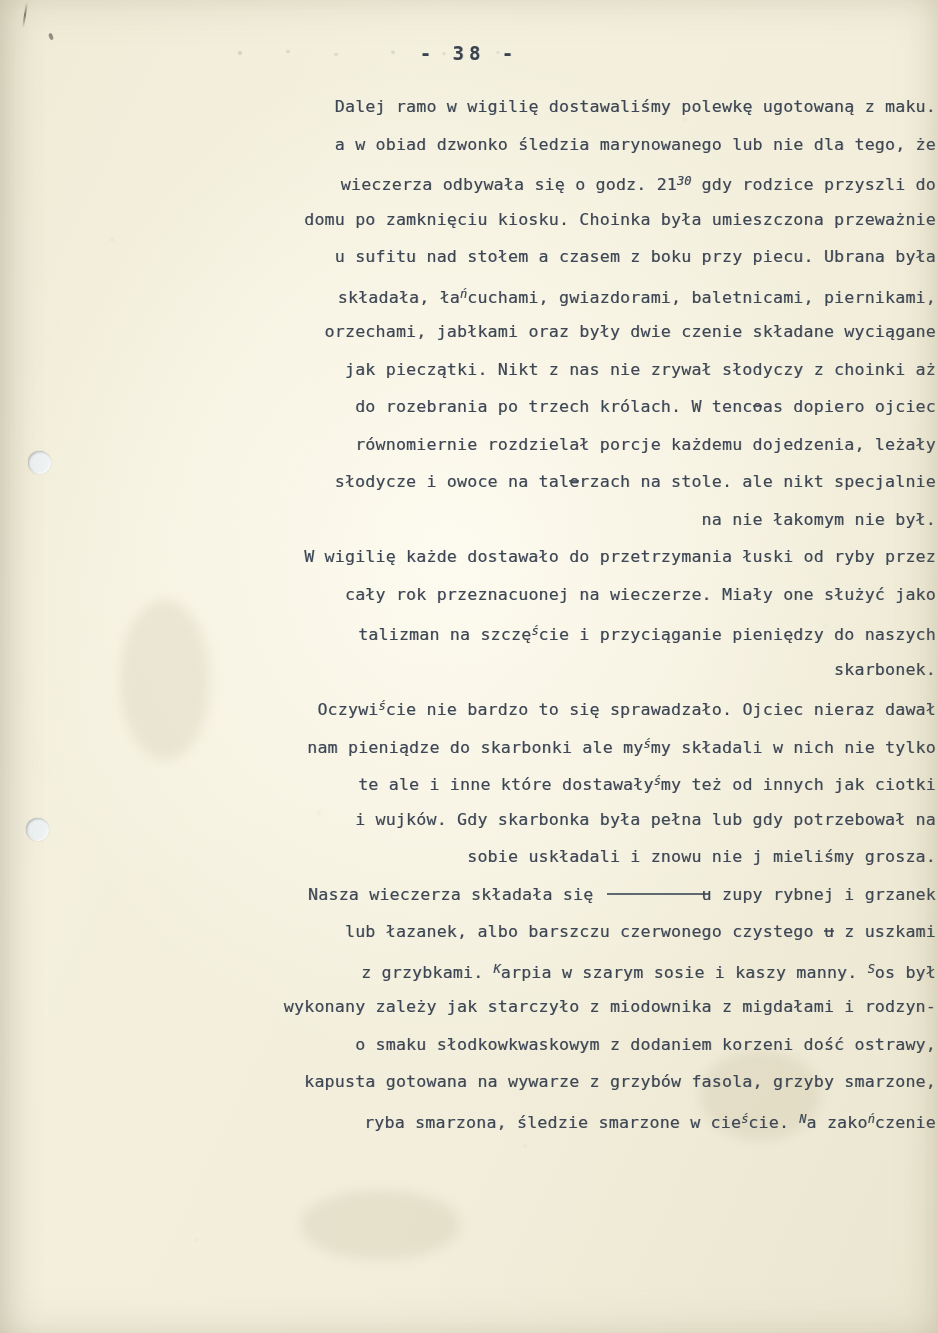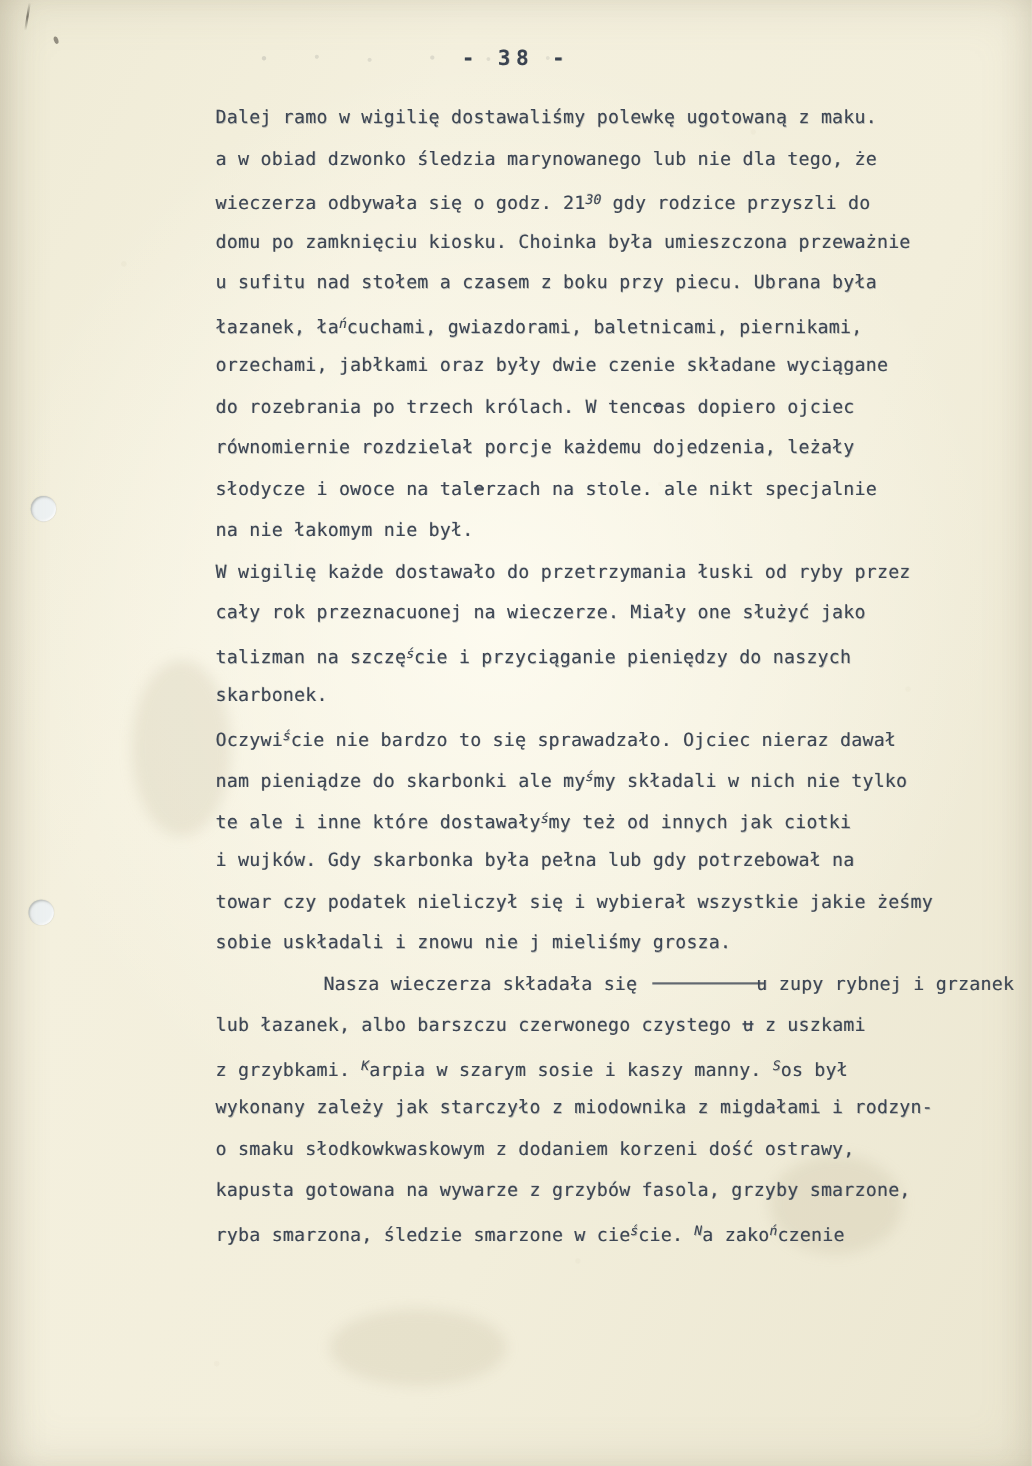--- a/index.html
+++ b/index.html
@@ -119,20 +119,21 @@
       radial-gradient(circle at 72% 55%, rgba(90,95,100,0.26) 0 1.3px, transparent 2.1px),
       radial-gradient(circle at 90% 48%, rgba(90,95,100,0.24) 0 1.3px, transparent 2.1px);
   }
 
   
   .body-text {
     position: absolute;
     left: 196px;
     top: 88px;
     width: 740px;
+    text-align: right;
   }
   .line {
     height: 37.5px;
     font-size: 16.6px;
     line-height: 37.5px;
     color: #3d4654;
     white-space: pre;
     letter-spacing: 0.2px;
     text-shadow:
       0.55px 0.35px 0 rgba(61,70,84,0.32),
@@ -185,23 +186,24 @@
   <div class="body-text">
 
     <div class="line">Dalej ramo w wigilię dostawaliśmy polewkę ugotowaną z maku.</div>
     <div class="line">a w obiad dzwonko śledzia marynowanego lub nie dla tego, że</div>
 
     <div class="line"><span>wieczerza odbywała się o godz. 21</span><span class="sup">30</span><span> gdy rodzice przyszli do</span></div>
 
     <div class="line">domu po zamknięciu kiosku. Choinka była umieszczona przeważnie</div>
     <div class="line">u sufitu nad stołem a czasem z boku przy piecu. Ubrana była</div>
 
-    <div class="line"><span>łazanek, ła</span><span class="sup">ń</span><span>cuchami, gwiazdorami, baletnicami, piernikami,</span></div>
+    <div class="line"><span>składała, ła</span><span class="sup">ń</span><span>cuchami, gwiazdorami, baletnicami, piernikami,</span></div>
 
     <div class="line">orzechami, jabłkami oraz były dwie czenie składane wyciągane</div>
+    <div class="line">jak pieczątki. Nikt z nas nie zrywał słodyczy z choinki aż</div>
 
     <div class="line"><span>do rozebrania po trzech królach. W tenc</span><span class="strike">o</span><span>as dopiero ojciec</span></div>
 
     <div class="line">równomiernie rozdzielał porcje każdemu dojedzenia, leżały</div>
 
     <div class="line"><span>słodycze i owoce na tal</span><span class="strike">e</span><span>rzach na stole. ale nikt specjalnie</span></div>
 
     <div class="line">na nie łakomym nie był.</div>
     <div class="line">W wigilię każde dostawało do przetrzymania łuski od ryby przez</div>
     <div class="line">cały rok przeznacuonej na wieczerze. Miały one służyć jako</div>
@@ -210,21 +212,20 @@
 
     <div class="line">skarbonek.</div>
 
     <div class="line"><span>Oczywi</span><span class="sup">ś</span><span>cie nie bardzo to się sprawadzało. Ojciec nieraz dawał</span></div>
 
     <div class="line"><span>nam pieniądze do skarbonki ale my</span><span class="sup">ś</span><span>my składali w nich nie tylko</span></div>
 
     <div class="line"><span>te ale i inne które dostawały</span><span class="sup">ś</span><span>my też od innych jak ciotki</span></div>
 
     <div class="line">i wujków. Gdy skarbonka była pełna lub gdy potrzebował na</div>
-    <div class="line">towar czy podatek nieliczył się i wybierał wszystkie jakie żeśmy</div>
     <div class="line">sobie uskładali i znowu nie j mieliśmy grosza.</div>
 
     <div class="line indent"><span>Nasza wieczerza składała się </span><span class="strike">u</span><span> zupy rybnej i grzanek</span></div>
 
     <div class="line"><span>lub łazanek, albo barszczu czerwonego czystego </span><span class="strike">u</span><span> z uszkami</span></div>
 
     <div class="line"><span>z grzybkami. </span><span class="sup">K</span><span>arpia w szarym sosie i kaszy manny. </span><span class="sup">S</span><span>os był</span></div>
 
     <div class="line">wykonany zależy jak starczyło z miodownika z migdałami i rodzyn-</div>
     <div class="line">o smaku słodkowkwaskowym z dodaniem korzeni dość ostrawy,</div>

